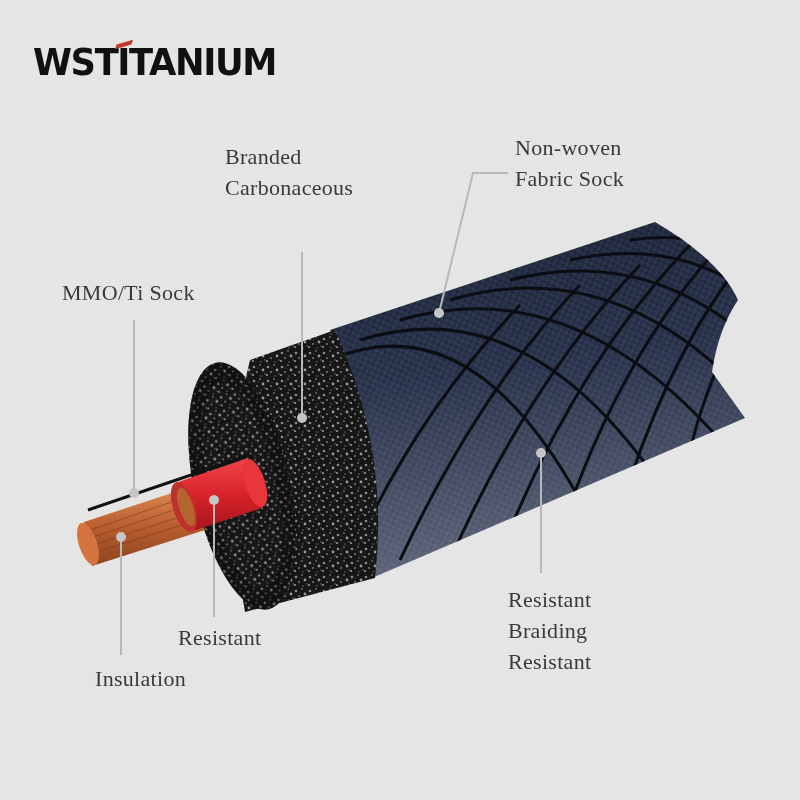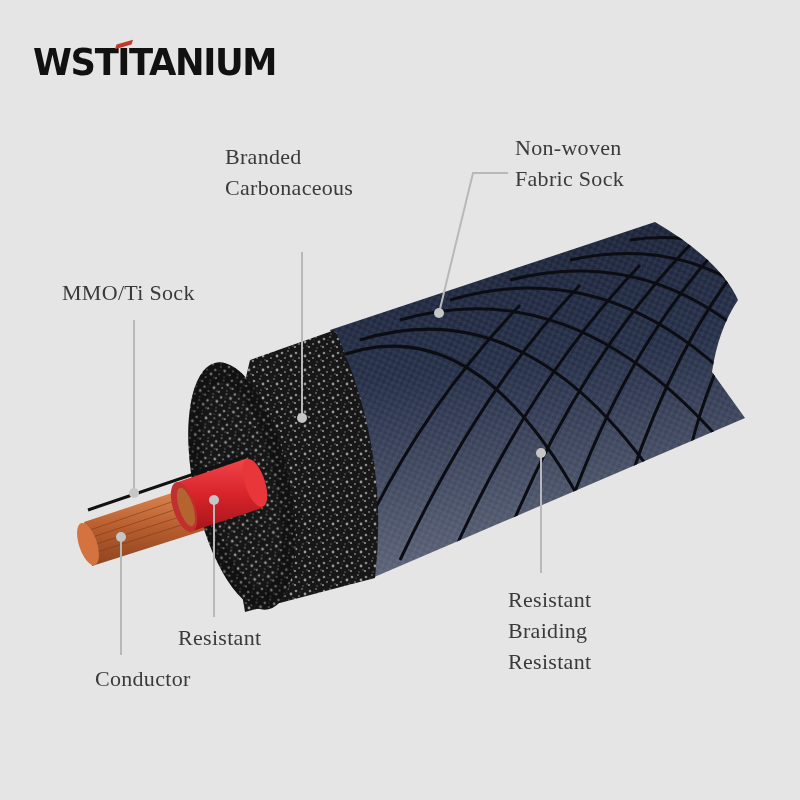--- a/index.html
+++ b/index.html
@@ -137,21 +137,21 @@
 
   <div class="label" style="left:62px; top:277px;">
     <span>MMO/Ti Sock</span>
   </div>
 
   <div class="label" style="left:178px; top:622px;">
     <span>Resistant</span>
   </div>
 
   <div class="label" style="left:95px; top:663px;">
-    <span>Conductor</span>
+    <span>Insulation</span>
   </div>
 
   <div class="label" style="left:508px; top:584px;">
     <span>Resistant</span>
     <span>Braiding</span>
     <span>Resistant</span>
   </div>
 
 </div>
 

